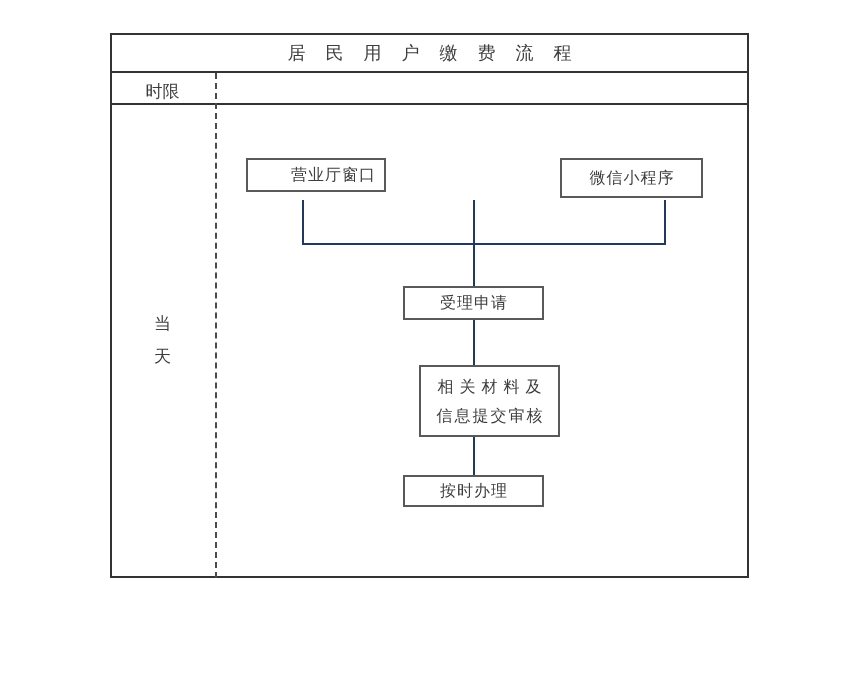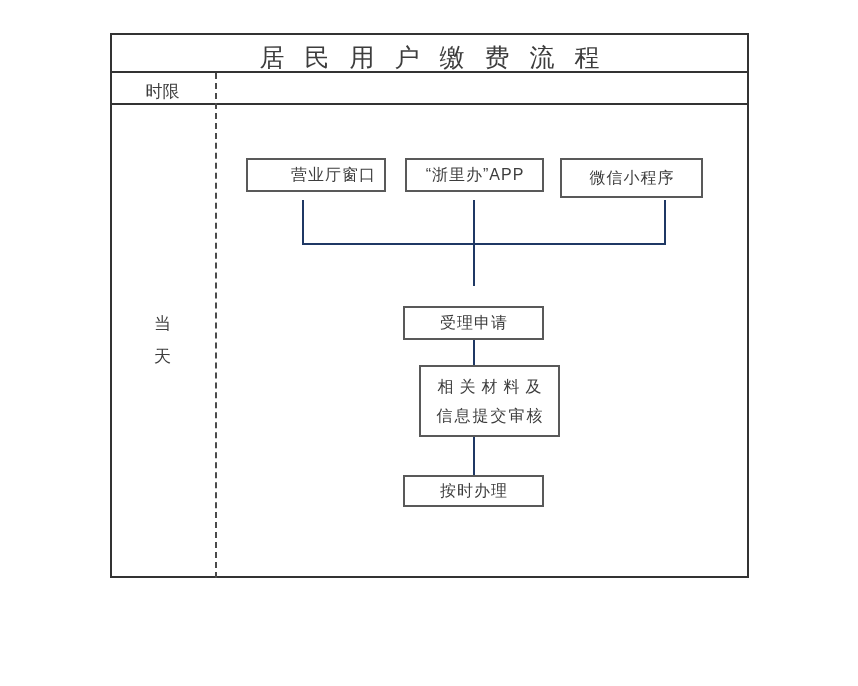--- a/index.html
+++ b/index.html
@@ -38,21 +38,21 @@
     left: 215px; top: 73px;
     width: 0; height: 505px;
     border-left: 2px dashed #4a4a4a;
   }
   
   .diagram-title {
     position: absolute;
     left: 110px; top: 41px;
     width: 639px;
     text-align: center;
-    font-size: 25px;
+    font-size: 18px;
     letter-spacing: 20px;
     text-indent: 20px;
     color: var(--text);
     white-space: nowrap;
   }
   .col-header {
     position: absolute;
     top: 80px;
     font-size: 17px;
     text-align: center;
@@ -82,21 +82,21 @@
     font-size: 16px;
     letter-spacing: 1px;
     text-indent: 1px;
     color: var(--text);
     white-space: nowrap;
     z-index: 2;
   }
   .fbox.channel-1 { left: 246px; top: 158px; width: 140px; height: 34px; padding-left: 34px; }
   .fbox.channel-2 { left: 405px; top: 158px; width: 139px; height: 34px; }
   .fbox.channel-3 { left: 560px; top: 158px; width: 143px; height: 40px; }
-  .fbox.accept    { left: 403px; top: 286px; width: 141px; height: 34px; margin-top: 20px; }
+  .fbox.accept    { left: 403px; top: 286px; width: 141px; height: 34px; }
   .fbox.materials { left: 419px; top: 365px; width: 141px; height: 72px; }
   .fbox.handle    { left: 403px; top: 475px; width: 141px; height: 32px; }
   .materials .line1 { letter-spacing: 6px; text-indent: 6px; line-height: 29px; }
   .materials .line2 { letter-spacing: 2px; text-indent: 2px; line-height: 29px; }
   
   .conn {
     position: absolute;
     background: var(--connector);
     z-index: 1;
   }
@@ -122,23 +122,20 @@
   <div class="col-header left">时限</div>
 
   <div class="time-limit">
     <div>当</div>
     <div>天</div>
   </div>
 
   <div class="fbox channel-1">
     <span>营业厅窗口</span>
   </div>
-  <div class="fbox channel-2">
-    <span>“浙里办”APP</span>
-  </div>
   <div class="fbox channel-3">
     <span>微信小程序</span>
   </div>
 
   <div class="conn v1"></div>
   <div class="conn v2"></div>
   <div class="conn v3"></div>
   <div class="conn h1"></div>
   <div class="conn v4"></div>
   <div class="conn v5"></div>

